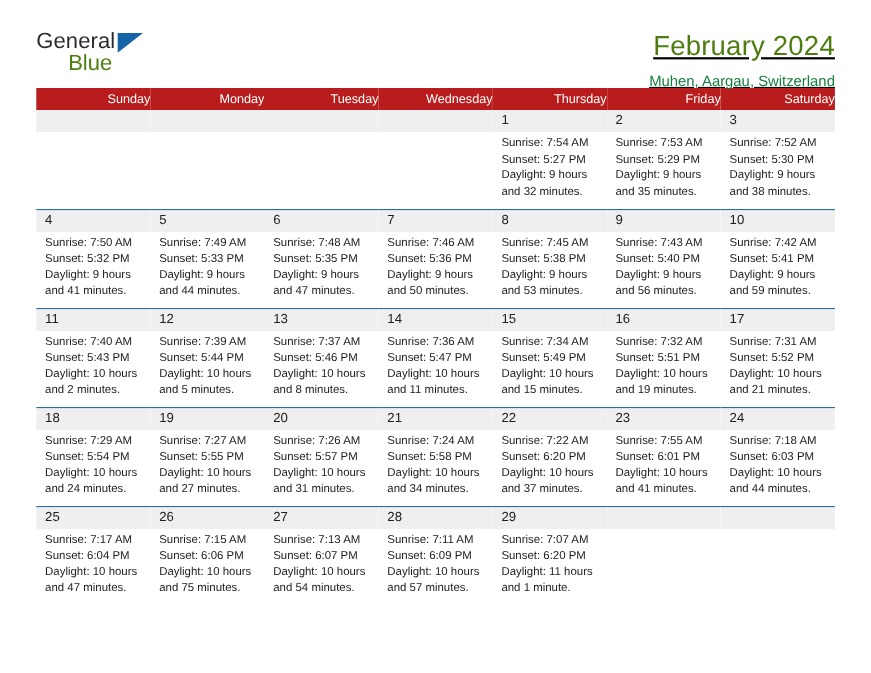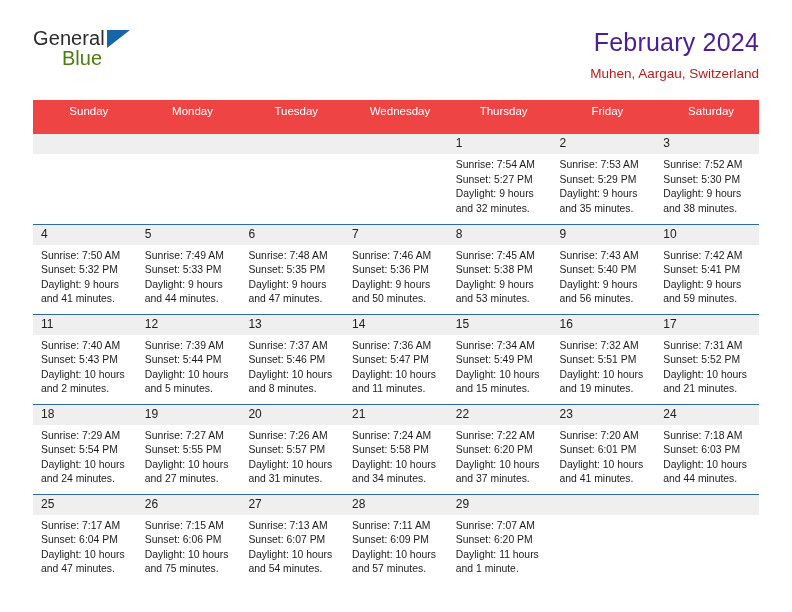--- a/index.html
+++ b/index.html
@@ -18,21 +18,22 @@
     background: #ffffff;
     padding: 0 33px;
   }
 
   
   .topbar {
     display: flex;
     justify-content: space-between;
     align-items: flex-start;
     padding-top: 27px;
-    height: 100px;
+    height: 80px;
+    text-decoration: underline;
   }
 
   .logo {
     position: relative;
     width: 110px;
     height: 46px;
     line-height: 1;
     user-select: none;
   }
   .logo-general {
@@ -58,47 +59,47 @@
     top: 3px;
     width: 0;
     height: 0;
     border-left: 23px solid #1565a8;
     border-bottom: 18px solid transparent;
   }
 
   .titleblock { text-align: right; }
   .cal-title {
     font-size: 25px;
-    color: #4c1d95;
+    color: #4d7c0f;
     font-weight: normal;
     line-height: 30px;
     letter-spacing: .2px;
   }
   .cal-subtitle {
     font-size: 13.5px;
-    color: #b91c1c;
+    color: #15803d;
     margin-top: 9px;
     line-height: 16px;
     text-align: right;
   }
 
   
   .calendar {
     width: 726px;
     border-collapse: collapse;
     table-layout: fixed;
   }
 
   .weekday-row th {
-    background: #ef4444;
+    background: #b91c1c;
     color: #ffffff;
     font-size: 11.5px;
     font-weight: normal;
-    text-align: center;
-    padding: 5px 0 16px 8px;
+    text-align: right;
+    padding: 5px 0 2px 8px;
     line-height: 13px;
   }
 
   .week-row td {
     vertical-align: top;
     padding: 0;
     border-top: 1.6px solid #2c6ca8;
     height: 90px;
   }
   .week-row.first-week td { border-top: none; }
@@ -425,21 +426,21 @@
                 <div>Sunset: 6:20 PM</div>
                 <div>Daylight: 10 hours</div>
                 <div>and 37 minutes.</div>
               </div>
             </div>
           </td>
           <td>
             <div class="cell">
               <div class="daynum">23</div>
               <div class="details">
-                <div>Sunrise: 7:20 AM</div>
+                <div>Sunrise: 7:55 AM</div>
                 <div>Sunset: 6:01 PM</div>
                 <div>Daylight: 10 hours</div>
                 <div>and 41 minutes.</div>
               </div>
             </div>
           </td>
           <td>
             <div class="cell">
               <div class="daynum">24</div>
               <div class="details">

